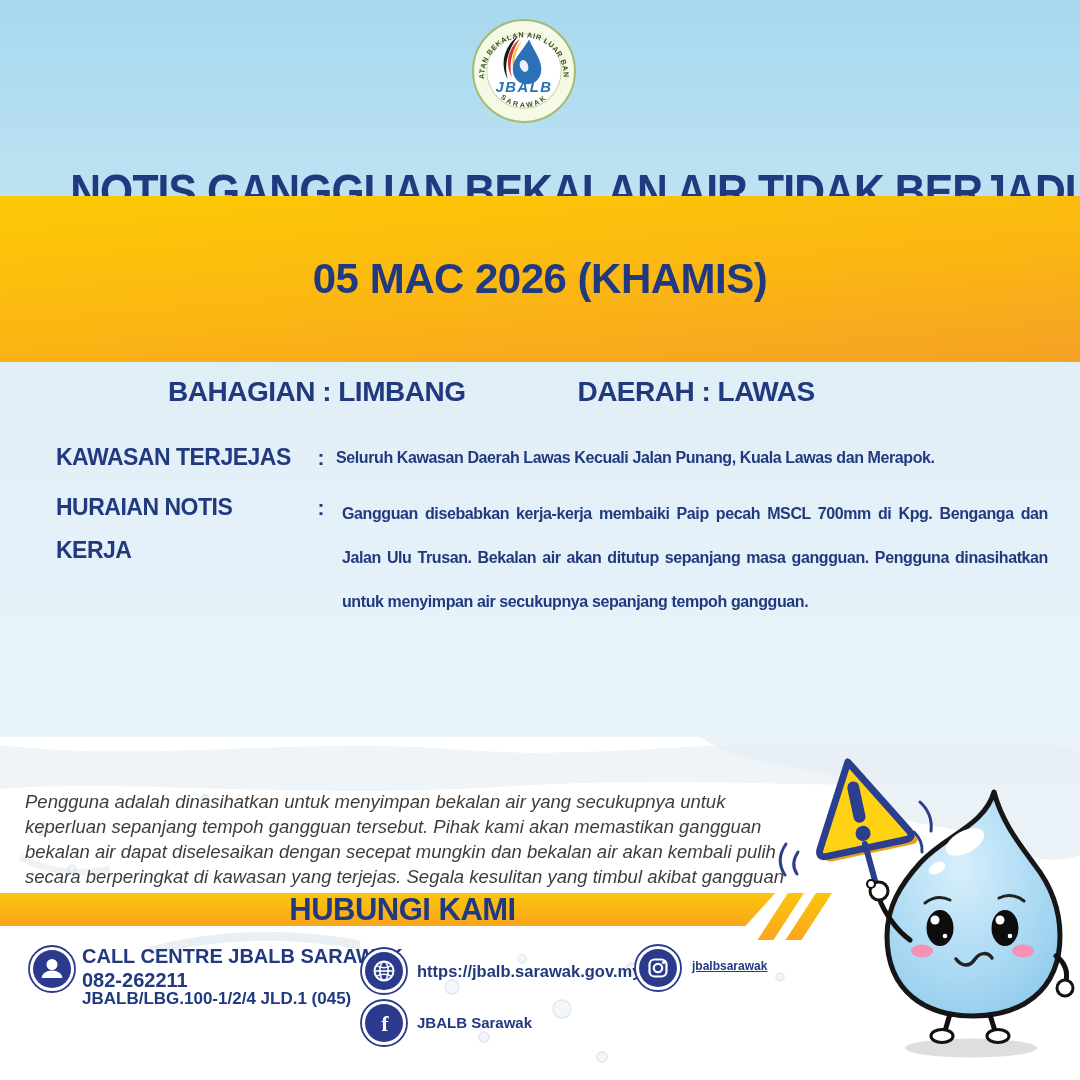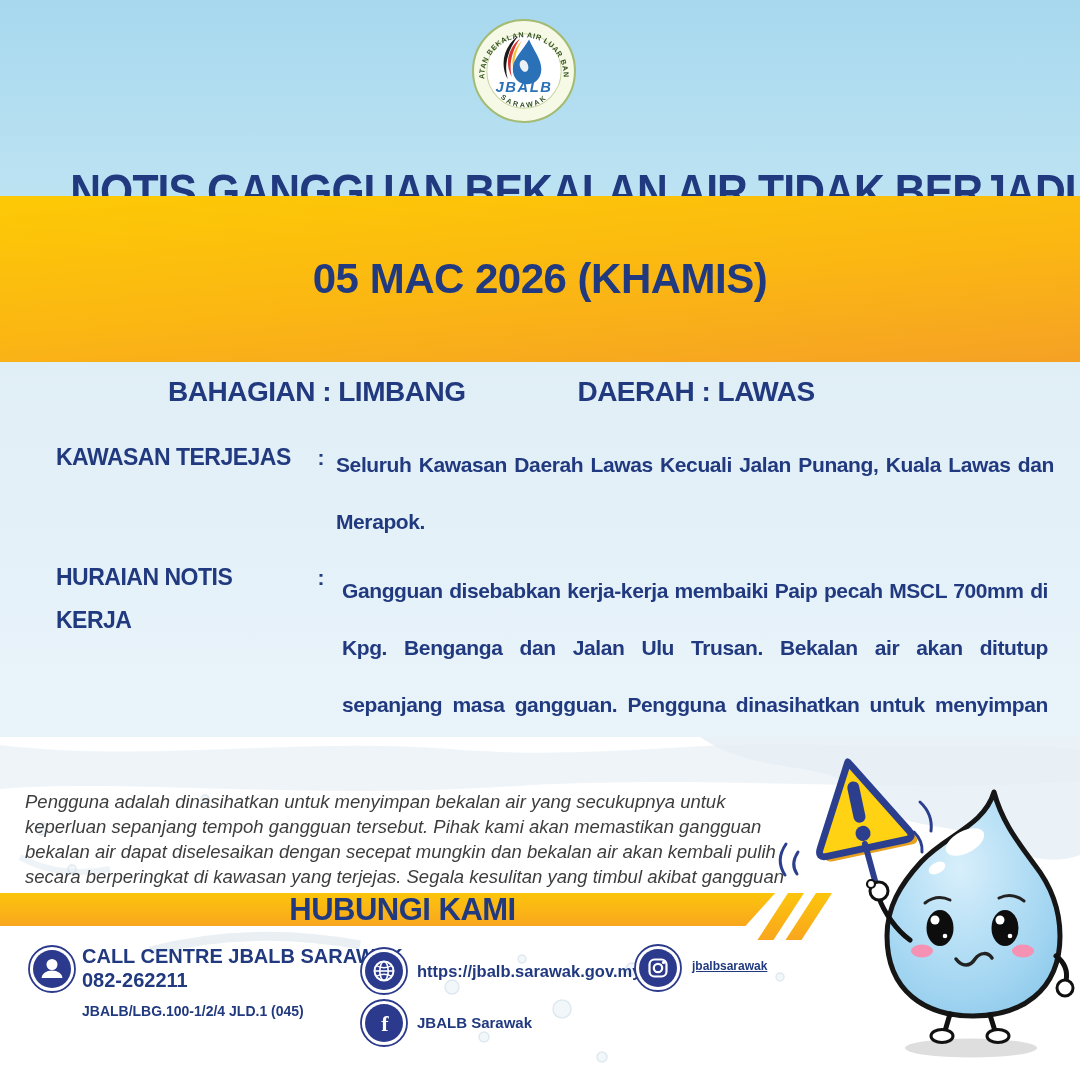--- a/index.html
+++ b/index.html
@@ -26,21 +26,21 @@
 
   
   .content{position:absolute;left:0;top:362px;width:1080px;height:375px;overflow:hidden;
         background:linear-gradient(180deg,#e0eef6 0%,#e9f4fa 100%);color:#21397f;}
   .region-row{display:flex;gap:112px;padding-left:168px;margin-top:10px;
         font-size:28px;font-weight:700;letter-spacing:-.5px;height:36px;align-items:flex-end;}
   .info-row{display:grid;grid-template-columns:250px 30px 1fr;
         padding-left:56px;padding-right:26px;font-weight:700;}
   .info-row .lbl{font-size:23px;line-height:43px;letter-spacing:-.5px;}
   .info-row .colon{font-size:21px;line-height:43px;text-align:center;}
-  .info-row .val{font-size:21px;line-height:57px;text-align:justify;letter-spacing:-.4px;}
+  .info-row .val{font-size:16px;line-height:44px;text-align:justify;letter-spacing:-.4px;}
   .info-row .val p{margin:6px;}
   .info-row .val .closing{text-align:left;}
   .row-kawasan{margin-top:28px;}
   .row-huraian{margin-top:6px;}
 
   
   .bottom{position:absolute;left:0;top:737px;width:1080px;height:343px;background:#ffffff;}
   .water{position:absolute;left:0;top:0;width:1080px;height:343px;}
 
   .disclaimer{position:absolute;left:25px;top:52px;width:765px;margin:0;
@@ -53,21 +53,21 @@
         display:flex;align-items:center;justify-content:center;
         color:#21397f;font-weight:700;font-size:31px;letter-spacing:-.5px;}
   .stripe{position:absolute;top:0;height:47px;width:16px;
         background:linear-gradient(180deg,#fcc50c 0%,#f9a61d 100%);
         transform:skewX(-33deg);transform-origin:top left;}
   .stripe.s1{left:788px;} .stripe.s2{left:816px;}
 
   .cicon{position:absolute;width:48px;height:48px;}
   .ctext{position:absolute;color:#21397f;font-weight:700;}
   .call-text{left:82px;top:207px;font-size:20px;line-height:24px;}
-  .ref-text{left:82px;top:262px;font-size:14px;line-height:24px;}
+  .ref-text{left:82px;top:250px;font-size:17px;line-height:24px;}
   .url-text{left:417px;top:225px;font-size:16.5px;}
   .fb-text{left:417px;top:277px;font-size:15px;}
   .ig-text{left:692px;top:222px;font-size:12px;text-decoration:underline;}
 
   .icon-call{left:28px;top:208px;}
   .icon-globe{left:360px;top:210px;}
   .icon-fb{left:360px;top:262px;}
   .icon-ig{left:634px;top:207px;}
 
   .mascot{position:absolute;left:772px;top:3px;width:308px;height:340px;}

